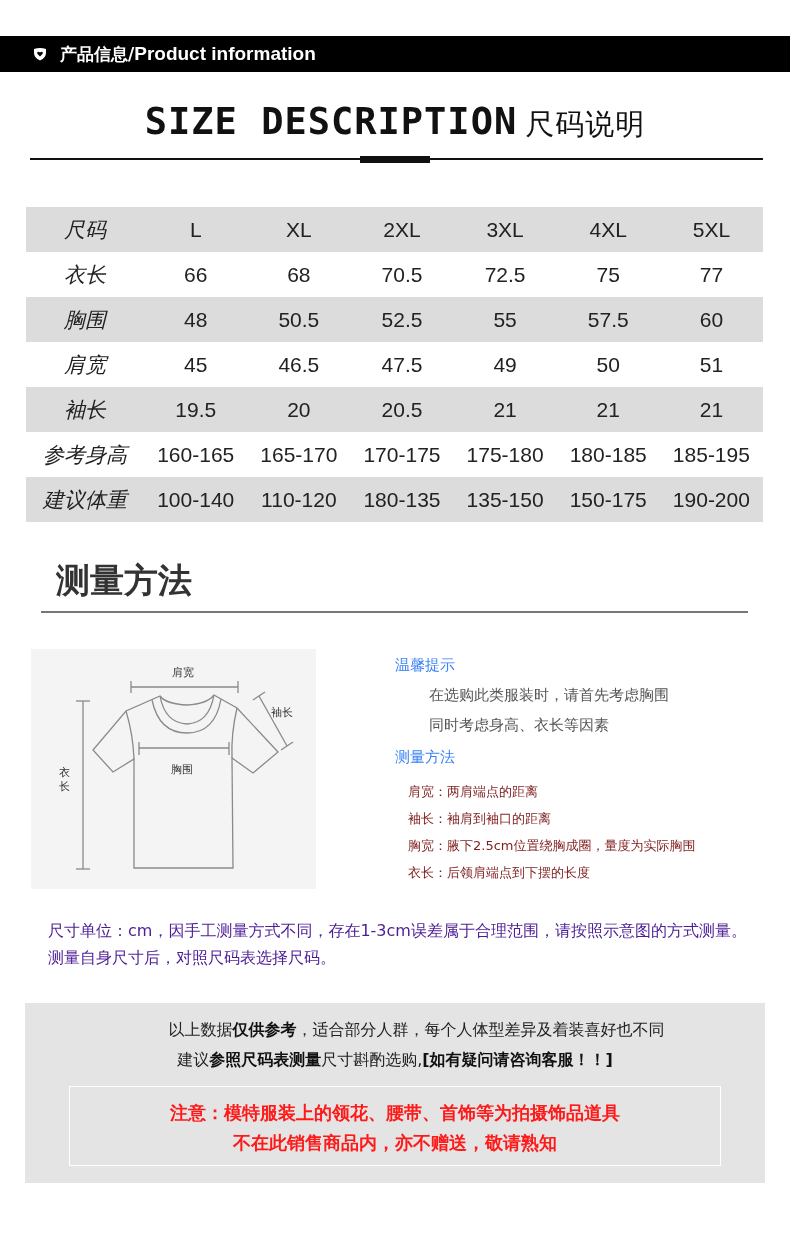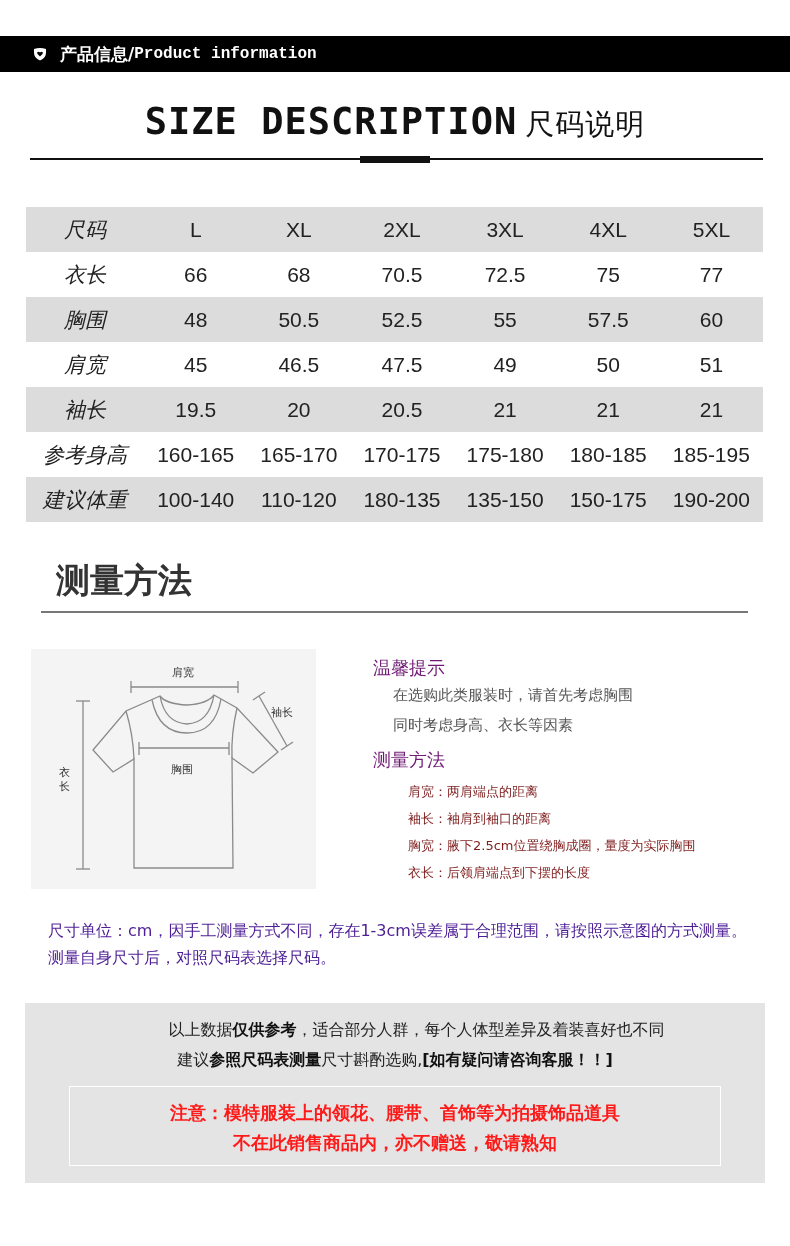--- a/index.html
+++ b/index.html
@@ -9,21 +9,21 @@
   
   .top-bar {
     position: absolute; left: 0; top: 36px; width: 790px; height: 36px;
     background: #000000; color: #fff; display: flex; align-items: center;
   }
   .top-bar .shield {
     margin-left: 32px; width: 16px; height: 16px; display: inline-flex;
     align-items: center; justify-content: center;
   }
   .top-bar .title-cn { margin-left: 12px; font-size: 17px; font-weight: bold; }
-  .top-bar .title-en { font-size: 16px; font-weight: bold; font-family: Liberation Mono, monospace; }
+  .top-bar .title-en { font-size: 19px; font-weight: bold; font-family: Liberation Sans, sans-serif; }
 
   
   .size-heading {
     position: absolute; left: 0; top: 100px; width: 790px; text-align: center;
     font-size: 29px; color: #111; letter-spacing: 1px;
   }
   .size-heading .en { font-family: "DejaVu Sans Mono", "Liberation Mono", monospace; font-weight: bold; font-size: 37px; }
   .size-heading .cn { font-size: 29px; margin-left: 8px; }
   .rule-line { position: absolute; left: 30px; top: 158px; width: 733px; height: 2px; background: #111; }
   .rule-thick { position: absolute; left: 360px; top: 156px; width: 70px; height: 7px; background: #111; }
@@ -48,22 +48,22 @@
 
   
   .diagram {
     position: absolute; left: 31px; top: 649px; width: 285px; height: 240px; background: #f4f4f4;
   }
   .diagram svg { position: absolute; left: 0; top: 0; }
   .diagram .lbl { position: absolute; font-size: 11px; color: #333; }
 
   
   .tips { position: absolute; left: 373px; top: 656px; }
-  .tips .h { font-size: 18px; color: #701a75; }
-  .tips .line { font-size: 15px; color: #555; margin-left: 20px; }
+  .tips .h { font-size: 15px; color: #3b82f6; margin-left: 22px; }
+  .tips .line { font-size: 15px; color: #555; margin-left: 56px; }
   .tips .mline { font-size: 13px; color: #7f1d1d; margin-left: 35px; }
 
   .note {
     position: absolute; left: 48px; font-size: 16px; color: #4c1d95;
   }
 
   
   .grey-box {
     position: absolute; left: 25px; top: 1003px; width: 740px; height: 180px; background: #e4e4e4;
   }

